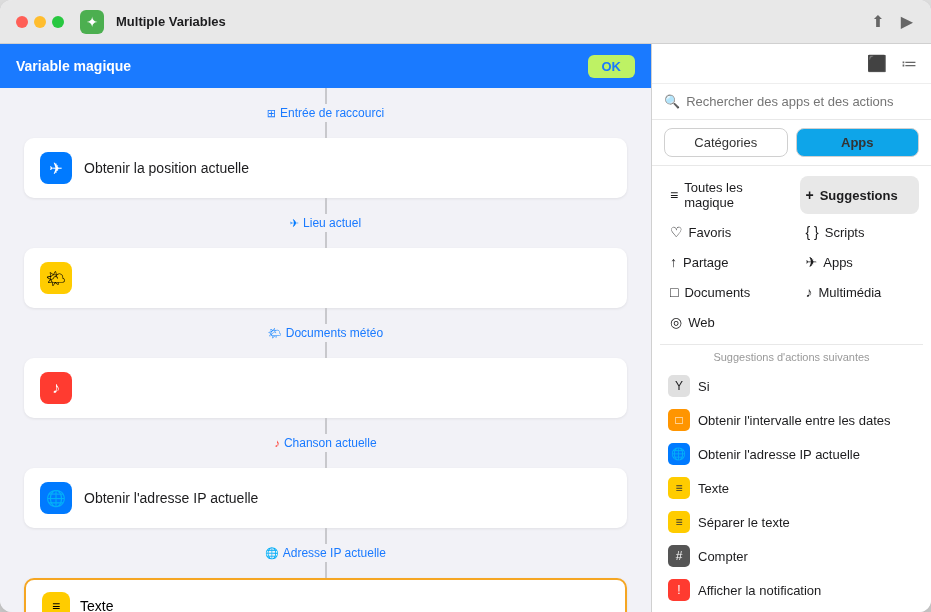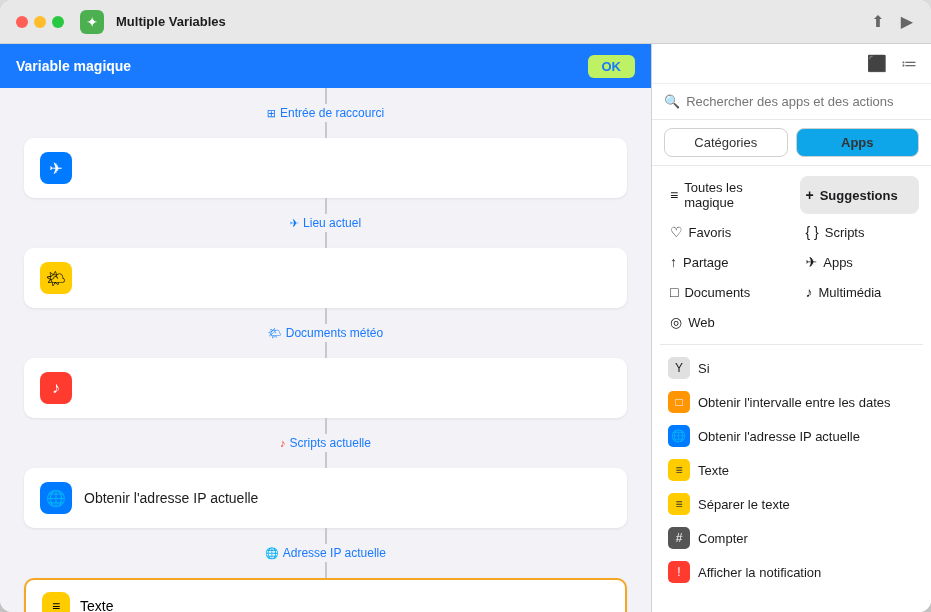--- a/index.html
+++ b/index.html
@@ -346,20 +346,21 @@
             <span style="font-size:11px;">⊞</span>
             <span>Entrée de raccourci</span>
           </div>
           <div class="connector-line"></div>
         </div>
 
         <div class="step-card">
           <div class="step-icon" style="background:#007aff;">
             <span style="color:white;font-size:16px;">✈</span>
           </div>
+          <span class="step-text">Obtenir la position actuelle</span>
         </div>
         <div class="step-connector-area">
           <div class="connector-line"></div>
           <div class="connector-label">
             <span style="font-size:11px;color:#007aff;">✈</span>
             <span>Lieu actuel</span>
           </div>
           <div class="connector-line"></div>
         </div>
 
@@ -379,21 +380,21 @@
 
         <div class="step-card">
           <div class="step-icon" style="background:#ff3b30;">
             <span style="color:white;font-size:16px;">♪</span>
           </div>
         </div>
         <div class="step-connector-area">
           <div class="connector-line"></div>
           <div class="connector-label">
             <span style="font-size:11px;color:#ff3b30;">♪</span>
-            <span>Scripts actuelle</span>
+            <span>Chanson actuelle</span>
           </div>
           <div class="connector-line"></div>
         </div>
 
         <div class="step-card">
           <div class="step-icon" style="background:#007aff;">
             <span style="color:white;font-size:16px;">🌐</span>
           </div>
           <span class="step-text">Obtenir l'adresse IP actuelle</span>
         </div>
@@ -473,20 +474,21 @@
         </div>
         <div class="category-item">
           <span class="category-icon">◎</span>
           <span>Web</span>
         </div>
       </div>
 
       <div style="border-top:1px solid #e8e8e8;margin:0 8px;"></div>
 
       <div class="suggestions-section">
+        <div class="suggestions-title">Suggestions d'actions suivantes</div>
 
         <div class="suggestion-item">
           <div class="sug-icon gray">Y</div>
           <span>Si</span>
         </div>
         <div class="suggestion-item">
           <div class="sug-icon orange">□</div>
           <span>Obtenir l'intervalle entre les dates</span>
         </div>
         <div class="suggestion-item">

